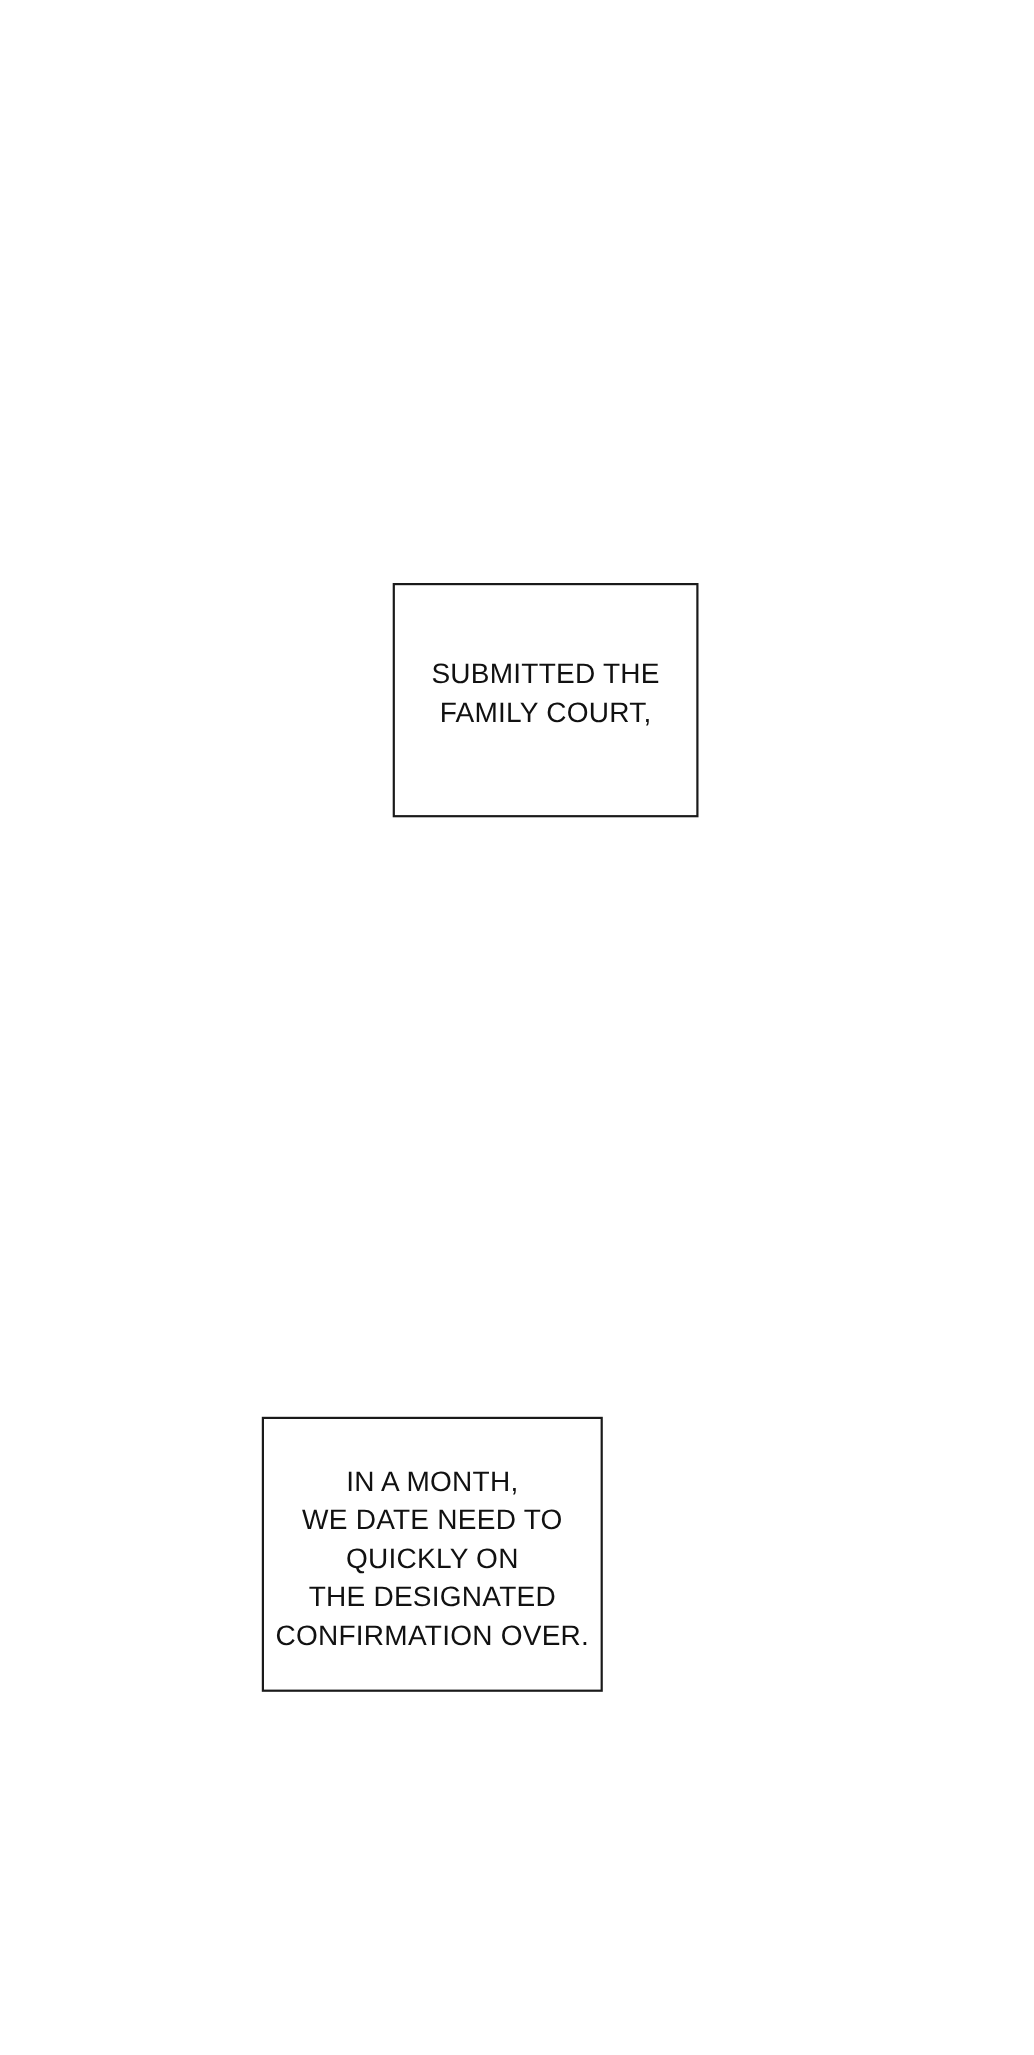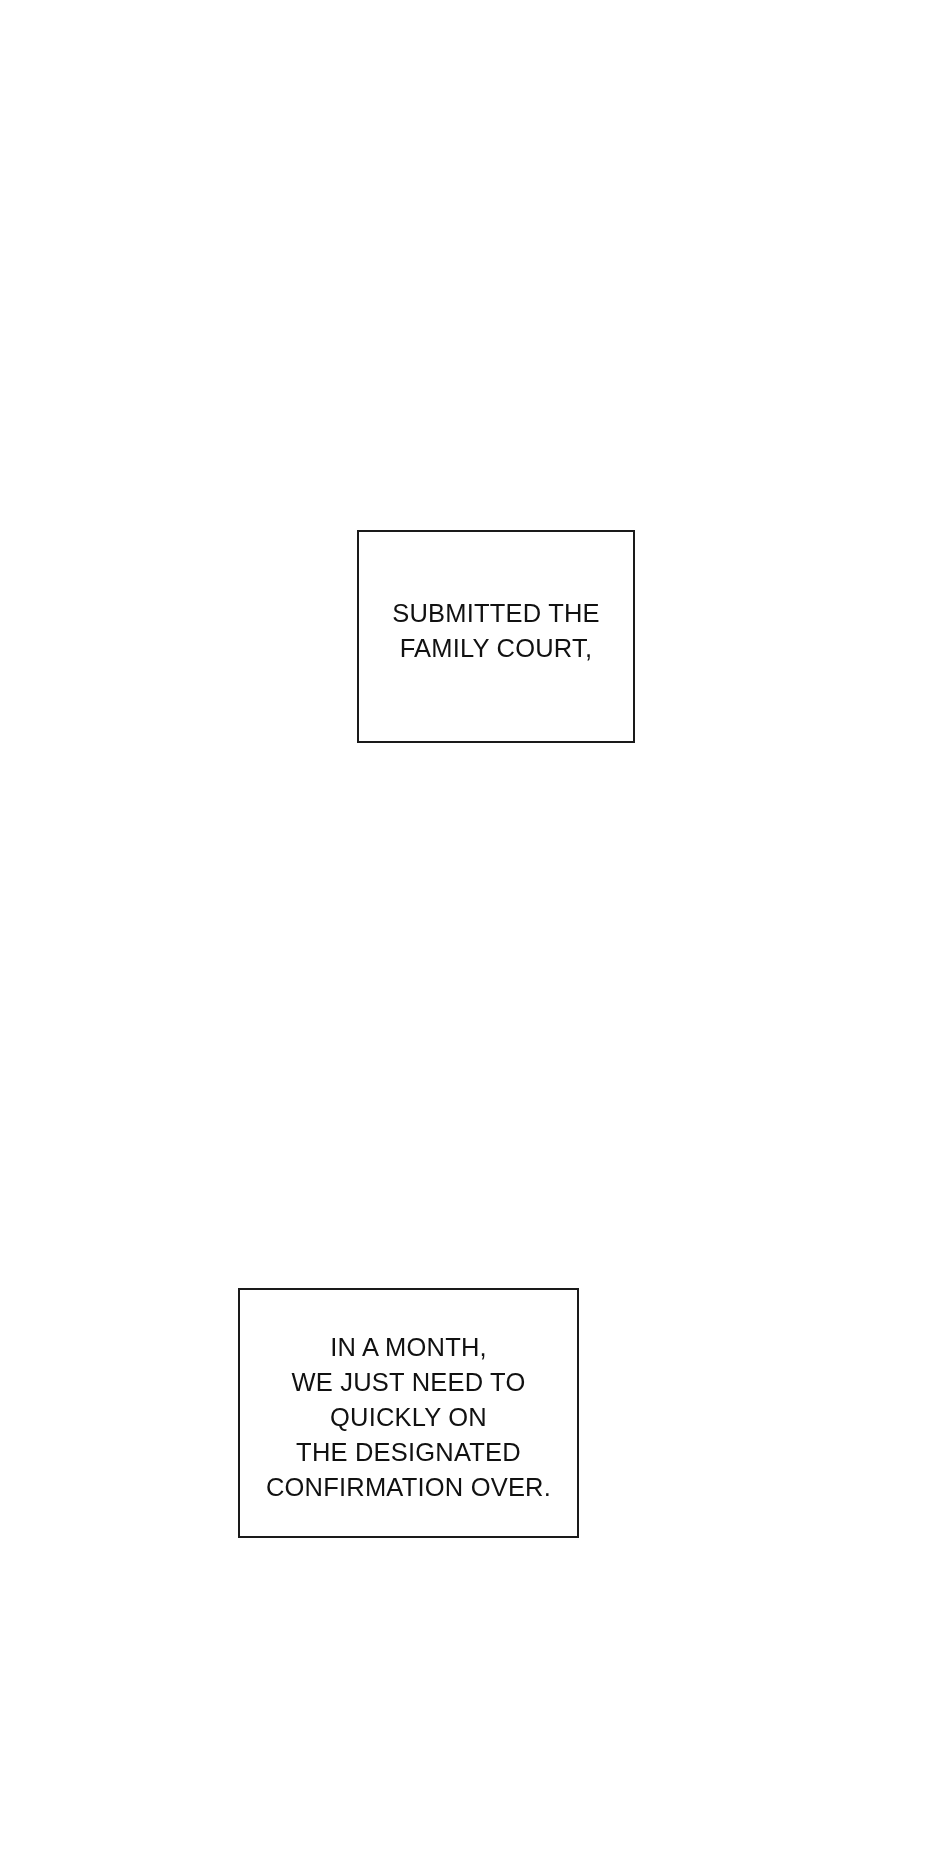--- a/index.html
+++ b/index.html
@@ -77,21 +77,21 @@
   }
   #bubble-2 .line {
     font-size: 25.5px;
     line-height: 35px;
   }
 
   
   #bubble-3 {
     left: 238px;
     top: 1288px;
-    width: 341px;
+    width: 310px;
     height: 250px;
     z-index: 2;
   }
   #bubble-3 .lines {
     transform: translateY(4px);
   }
   #bubble-3 .line {
     font-size: 25.5px;
     line-height: 35px;
   }
@@ -107,20 +107,20 @@
   <div class="bubble" id="bubble-2">
     <span class="lines">
       <span class="line">SUBMITTED THE</span>
       <span class="line">FAMILY COURT,</span>
     </span>
   </div>
 
   <div class="bubble" id="bubble-3">
     <span class="lines">
       <span class="line">IN A MONTH,</span>
-      <span class="line">WE JUST NEED TO</span>
+      <span class="line">WE DATE NEED TO</span>
       <span class="line">QUICKLY ON</span>
       <span class="line">THE DESIGNATED</span>
       <span class="line">CONFIRMATION OVER.</span>
     </span>
   </div>
 
 </div>
 
 </body></html>

